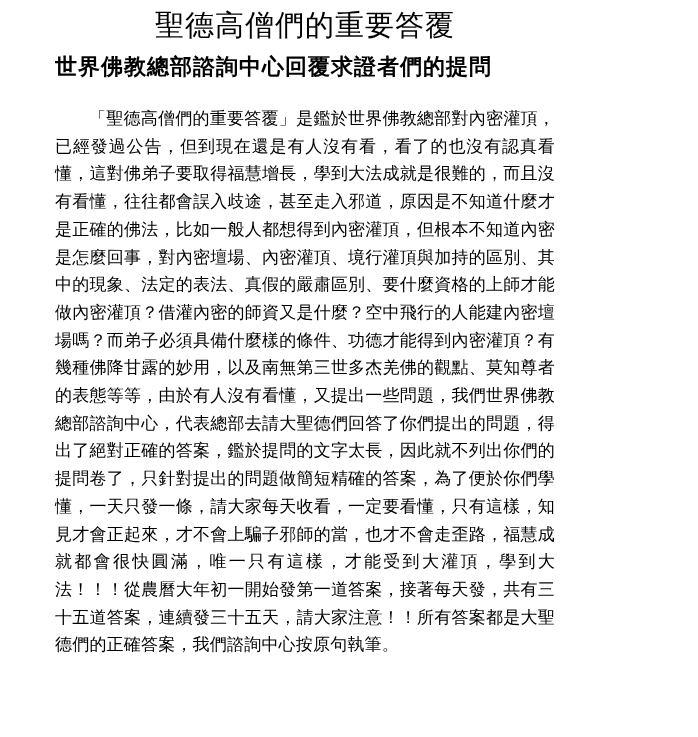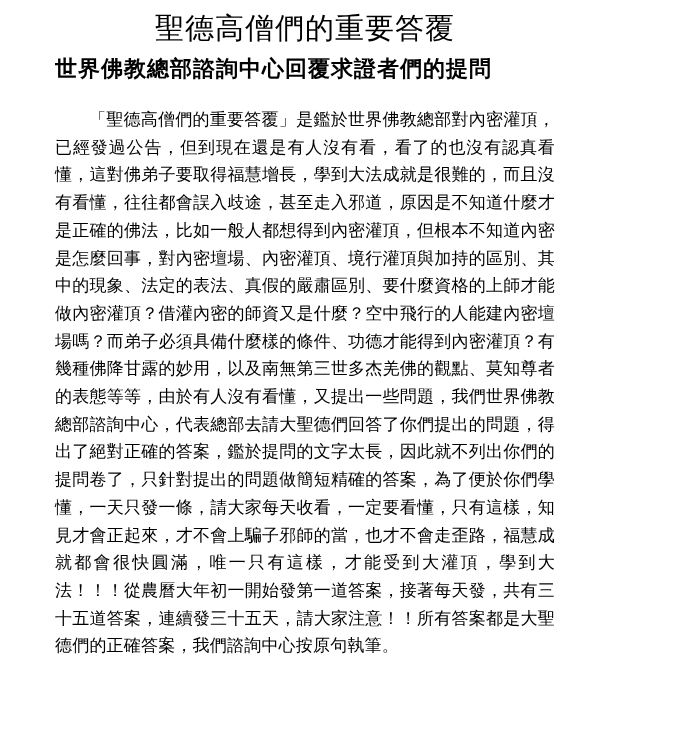--- a/index.html
+++ b/index.html
@@ -7,21 +7,21 @@
     padding: 0;
     background: #ffffff;
   }
   .page {
     width: 588px;
     height: 737px;
     box-sizing: border-box;
     background: #ffffff;
     color: #000000;
     padding: 8px 33px 0 55px;
-    font-family: Liberation Sans, sans-serif;
+    font-family: Liberation Mono, monospace;
     overflow: hidden;
   }
   .doc-title {
     text-align: center;
     font-size: 29px;
     font-weight: 400;
     line-height: 40px;
     letter-spacing: 1px;
     margin: 0 0 4px 0;
   }

